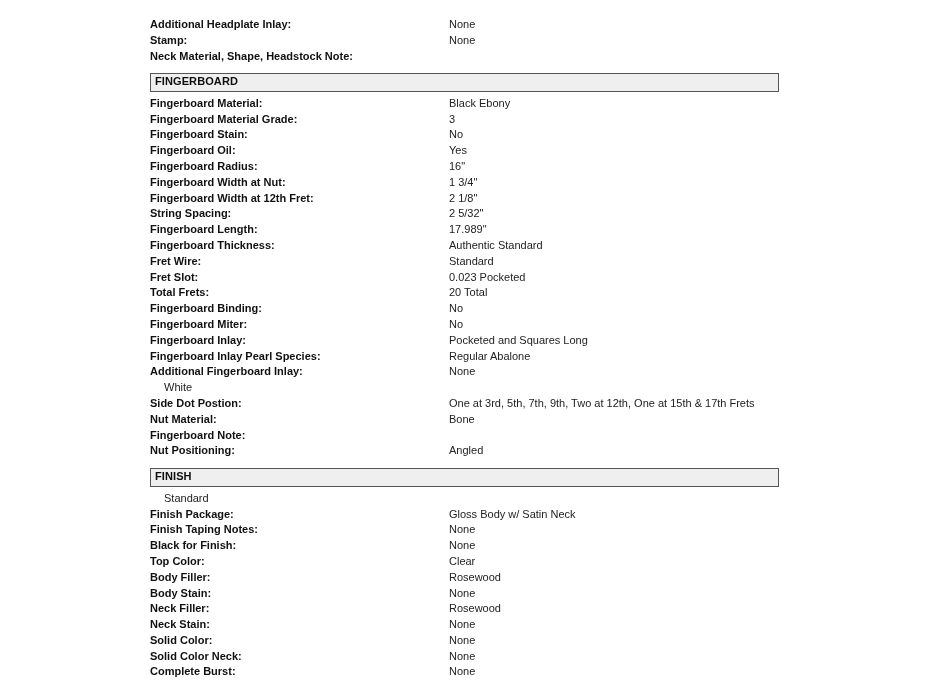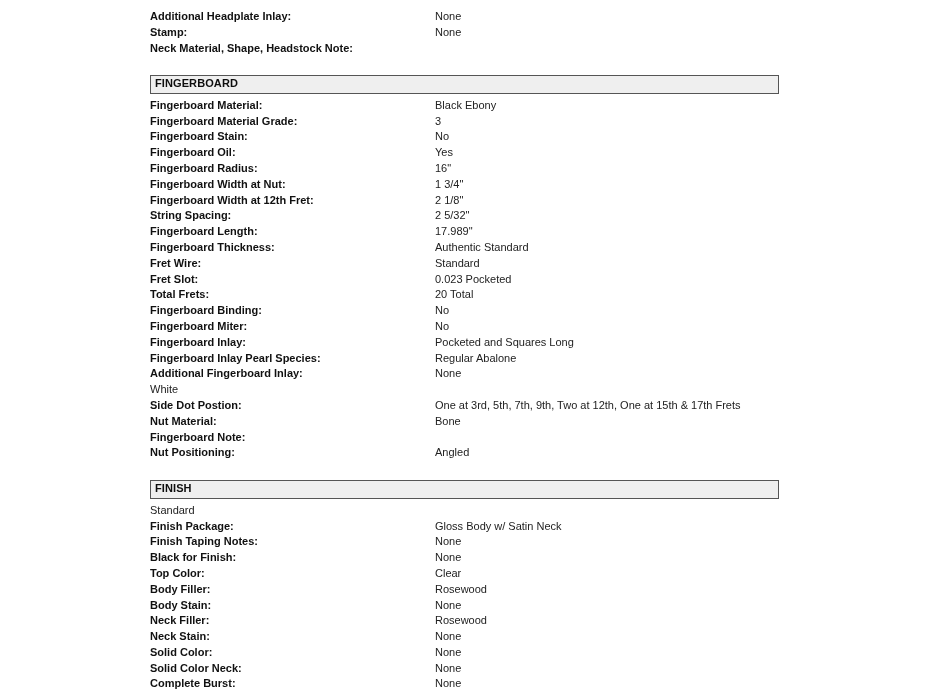--- a/index.html
+++ b/index.html
@@ -12,45 +12,46 @@
     background: #ffffff;
     font-family: "Liberation Sans", "DejaVu Sans", sans-serif;
     font-size: 11px;
     color: #1a1a1a;
     overflow: hidden;
     position: relative;
   }
   #doc {
     position: absolute;
     left: 150px;
-    top: 9px;
+    top: 17px;
     width: 629px;
   }
   .row {
     display: flex;
     height: 15.8px;
     line-height: 15.8px;
     white-space: nowrap;
   }
   .label {
     width: 285px;
     flex-shrink: 0;
     font-weight: bold;
     color: #111111;
   }
   .value {
     flex: 1;
     font-weight: normal;
     color: #222222;
+    margin-left: 14px;
   }
   .section-bar {
     box-sizing: border-box;
     height: 18.5px;
     line-height: 15px;
-    margin-top: 19px;
+    margin-top: 9px;
     margin-bottom: 4px;
     border: 1.5px solid #555555;
     background: #efefef;
     font-weight: bold;
     color: #0e0e0e;
     padding-left: 4px;
     letter-spacing: 0.1px;
   }
 </style>
 </head>

